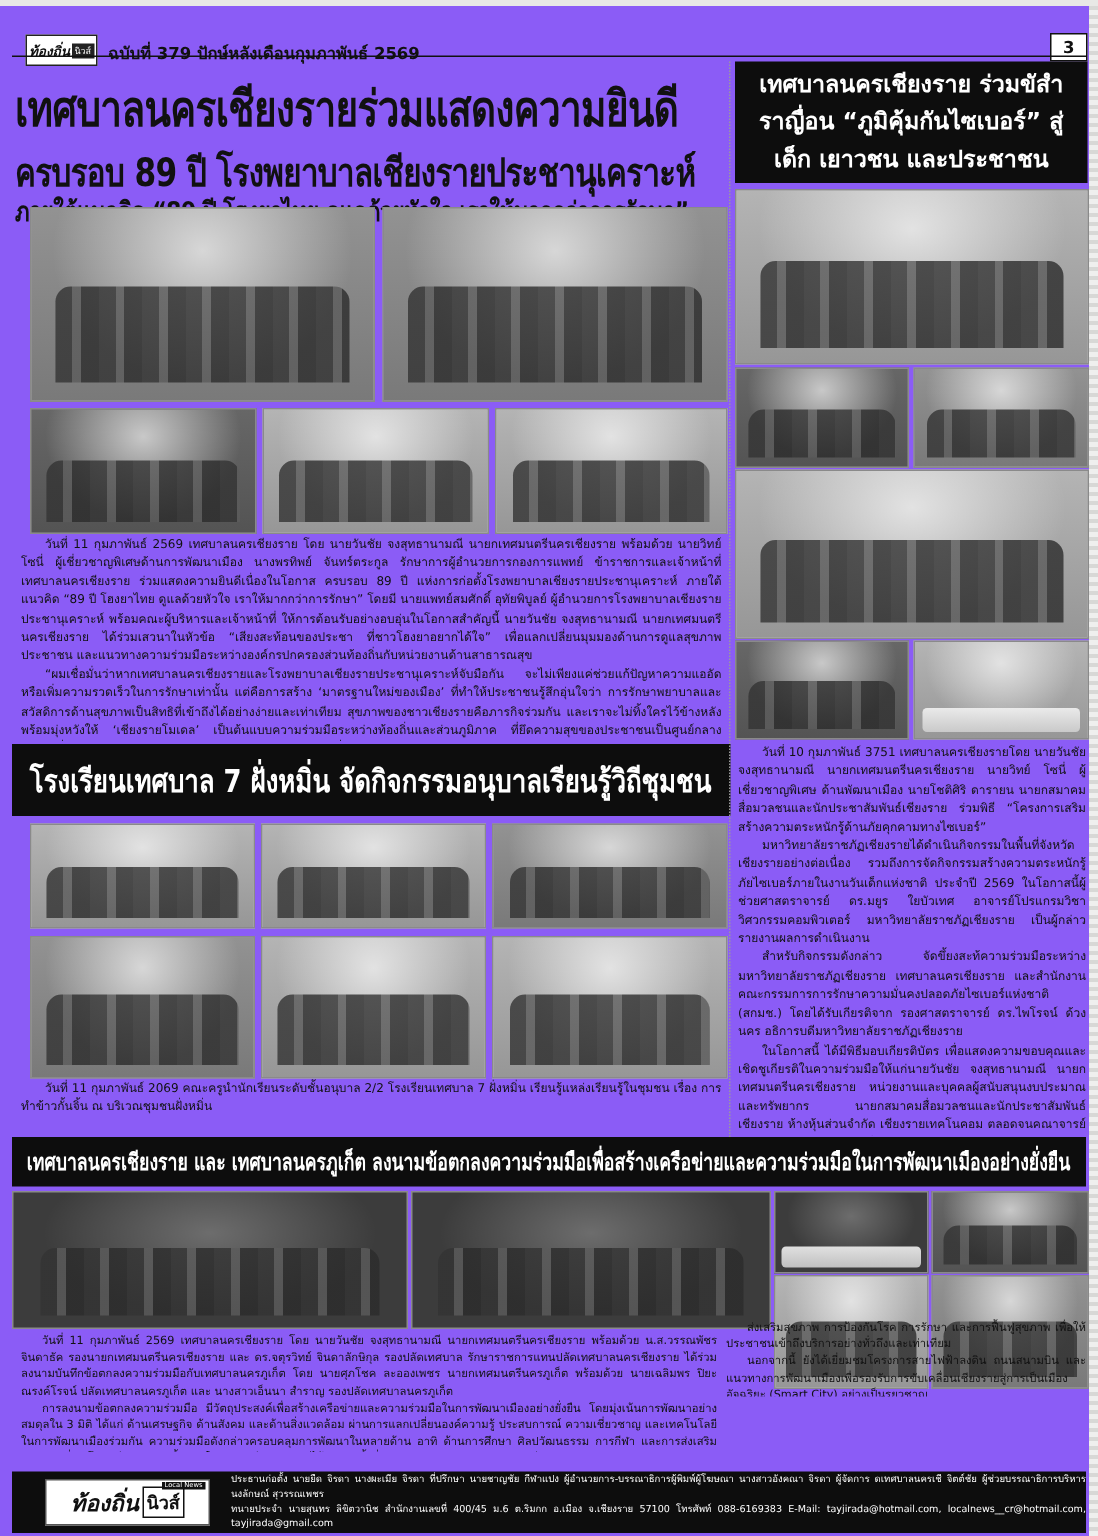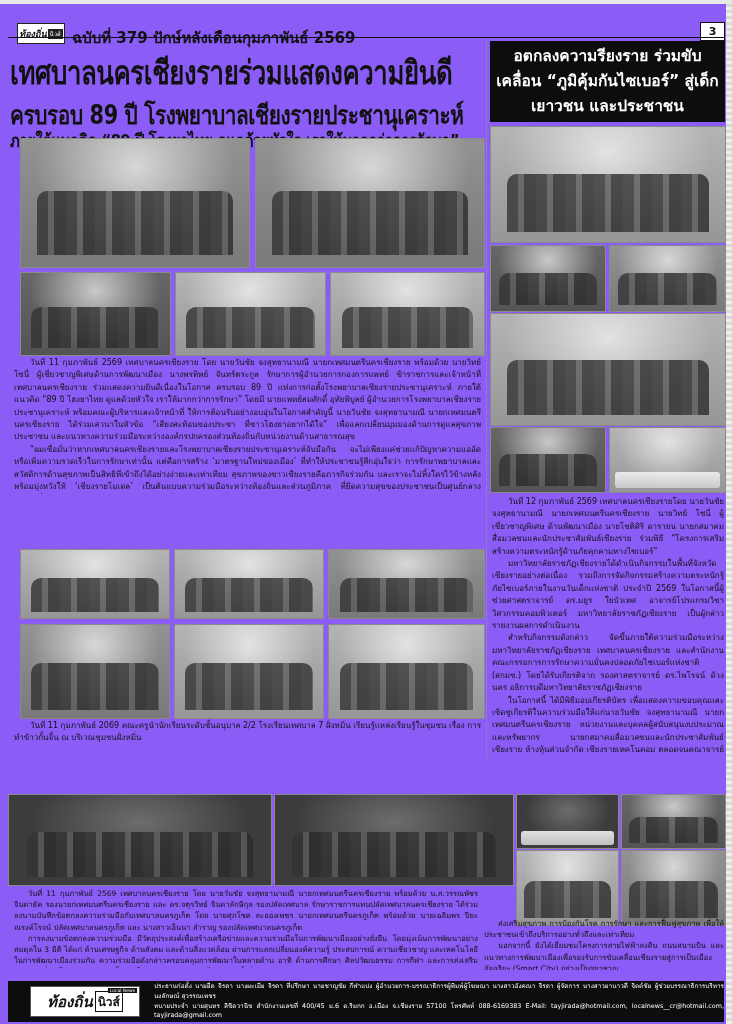--- a/index.html
+++ b/index.html
@@ -4,21 +4,21 @@
 <style>
   html,body{margin:0;padding:0;background:#e8e8e6;}
   .page{position:relative;width:732px;height:1024px;background:#8b5cf6;margin:4px auto;
         font-family:"DejaVu Sans",sans-serif;color:#111;overflow:hidden;}
   .abs{position:absolute;}
   
   .masthead-logo{left:17px;top:19px;width:46px;height:19px;border:1px solid #222;
     display:flex;align-items:center;justify-content:center;background:#fff;}
   .masthead-logo .t1{font-style:italic;font-weight:bold;font-size:9px;}
   .masthead-logo .t2{font-size:6px;background:#222;color:#fff;padding:0 2px;margin-left:1px;}
-  .issue-line{left:72px;top:22px;font-size:15px;font-weight:bold;white-space:nowrap;}
+  .issue-line{left:72px;top:22px;font-size:11px;font-weight:bold;white-space:nowrap;}
   .pageno{left:700px;top:18px;width:23px;height:17px;border:1.5px solid #111;
     display:flex;align-items:center;justify-content:center;font-size:11px;font-weight:bold;background:#fff;}
   .head-rule{left:8px;top:33px;width:716px;height:0;border-top:1.5px solid #111;}
   
   .hl{font-weight:900;white-space:nowrap;transform-origin:left top;letter-spacing:-0.5px;}
   .hl1{left:10px;top:42px;font-size:33px;transform:scaleX(0.78);width:620px;}
   .hl2{left:10px;top:90px;font-size:26px;transform:scaleX(0.80);width:610px;}
   .hl3{left:10px;top:122px;font-size:18px;font-weight:800;transform:scaleX(0.82);width:600px;}
   .blackbox{background:#0d0d0d;color:#fff;}
   .cyber-head{left:490px;top:37px;width:235px;height:81px;display:flex;align-items:center;justify-content:center;
@@ -86,76 +86,82 @@
   <div class="photo ppl t-dark" style="left:20px;top:268px;width:149px;height:82px;" title="มอบของที่ระลึกแสดงความยินดี"></div>
   <div class="photo ppl t-light" style="left:175px;top:268px;width:149px;height:82px;" title="ร่วมแสดงความยินดีภายในงาน"></div>
   <div class="photo ppl t-light" style="left:330px;top:268px;width:153px;height:82px;" title="มอบกระเช้าดอกไม้แสดงความยินดี"></div>
 
   <div class="abs bodytext" style="left:14px;top:353px;width:467px;height:137px;">
     <p>วันที่ 11 กุมภาพันธ์ 2569 เทศบาลนครเชียงราย โดย นายวันชัย จงสุทธานามณี นายกเทศมนตรีนครเชียงราย พร้อมด้วย นายวิทย์ โซนี่ ผู้เชี่ยวชาญพิเศษด้านการพัฒนาเมือง นางพรทิพย์ จันทร์ตระกูล รักษาการผู้อำนวยการกองการแพทย์ ข้าราชการและเจ้าหน้าที่เทศบาลนครเชียงราย ร่วมแสดงความยินดีเนื่องในโอกาส ครบรอบ 89 ปี แห่งการก่อตั้งโรงพยาบาลเชียงรายประชานุเคราะห์ ภายใต้แนวคิด “89 ปี โฮงยาไทย ดูแลด้วยหัวใจ เราให้มากกว่าการรักษา” โดยมี นายแพทย์สมศักดิ์ อุทัยพิบูลย์ ผู้อำนวยการโรงพยาบาลเชียงรายประชานุเคราะห์ พร้อมคณะผู้บริหารและเจ้าหน้าที่ ให้การต้อนรับอย่างอบอุ่นในโอกาสสำคัญนี้ นายวันชัย จงสุทธานามณี นายกเทศมนตรีนครเชียงราย ได้ร่วมเสวนาในหัวข้อ “เสียงสะท้อนของประชา ที่ชาวโฮงยาอยากได้ใจ” เพื่อแลกเปลี่ยนมุมมองด้านการดูแลสุขภาพประชาชน และแนวทางความร่วมมือระหว่างองค์กรปกครองส่วนท้องถิ่นกับหน่วยงานด้านสาธารณสุข</p>
     <p>“ผมเชื่อมั่นว่าหากเทศบาลนครเชียงรายและโรงพยาบาลเชียงรายประชานุเคราะห์จับมือกัน จะไม่เพียงแค่ช่วยแก้ปัญหาความแออัดหรือเพิ่มความรวดเร็วในการรักษาเท่านั้น แต่คือการสร้าง ‘มาตรฐานใหม่ของเมือง’ ที่ทำให้ประชาชนรู้สึกอุ่นใจว่า การรักษาพยาบาลและสวัสดิการด้านสุขภาพเป็นสิทธิที่เข้าถึงได้อย่างง่ายและเท่าเทียม สุขภาพของชาวเชียงรายคือภารกิจร่วมกัน และเราจะไม่ทิ้งใครไว้ข้างหลัง พร้อมมุ่งหวังให้ ‘เชียงรายโมเดล’ เป็นต้นแบบความร่วมมือระหว่างท้องถิ่นและส่วนภูมิภาค ที่ยึดความสุขของประชาชนเป็นศูนย์กลาง เพราะเมื่อคนเชียงรายสุขภาพดี เมืองเชียงรายก็จะเติบโตอย่างยั่งยืน”</p>
 
   </div>
 
+  <div class="abs blackbox school-bar">
+    <span>โรงเรียนเทศบาล 7 ฝั่งหมิ่น จัดกิจกรรมอนุบาลเรียนรู้วิถีชุมชน</span>
+  </div>
 
   <div class="photo ppl t-light" style="left:20px;top:545px;width:148px;height:68px;" title="นักเรียนอนุบาลถ่ายภาพหมู่หน้าแหล่งเรียนรู้"></div>
   <div class="photo ppl t-light" style="left:174px;top:545px;width:148px;height:68px;" title="นักเรียนถ่ายภาพหมู่หน้าร้านในชุมชน"></div>
   <div class="photo ppl t-mid" style="left:328px;top:545px;width:155px;height:68px;" title="ครูสาธิตการทำข้าวกั้นจิ้นให้เด็ก ๆ"></div>
 
   <div class="photo ppl t-mid" style="left:20px;top:620px;width:148px;height:93px;" title="คณะครูและนักเรียนร่วมกิจกรรมทำอาหาร"></div>
   <div class="photo ppl t-light" style="left:174px;top:620px;width:148px;height:93px;" title="เด็ก ๆ ลงมือห่อข้าวกั้นจิ้น"></div>
   <div class="photo ppl t-light" style="left:328px;top:620px;width:155px;height:93px;" title="นักเรียนเรียนรู้การทำข้าวกั้นจิ้น"></div>
 
   <div class="abs caption">
     <p>วันที่ 11 กุมภาพันธ์ 2069 คณะครูนำนักเรียนระดับชั้นอนุบาล 2/2 โรงเรียนเทศบาล 7 ฝั่งหมิ่น เรียนรู้แหล่งเรียนรู้ในชุมชน เรื่อง การทำข้าวกั้นจิ้น ณ บริเวณชุมชนฝั่งหมิ่น</p>
   </div>
 
   <div class="abs vsep"></div>
 
   <div class="abs blackbox cyber-head">
-    <span>อตกลงความรียงราย ร่วมขับเคลื่อน “ภูมิคุ้มกันไซเบอร์” สู่เด็ก เยาวชน และประชาชน</span>
+    <span>เทศบาลนครเชียงราย ร่วมขัสำราญื่อน “ภูมิคุ้มกันไซเบอร์” สู่เด็ก เยาวชน และประชาชน</span>
   </div>
   <div class="photo ppl t-light" style="left:490px;top:122px;width:234px;height:115px;" title="ผู้บริหารสามท่านถ่ายภาพร่วมกันในพิธี"></div>
   <div class="photo ppl t-dark" style="left:490px;top:241px;width:114px;height:65px;" title="การประชุมโครงการ Cyber"></div>
   <div class="photo ppl t-mid" style="left:609px;top:241px;width:115px;height:65px;" title="ผู้เข้าร่วมประชุมในห้องประชุม"></div>
   <div class="photo ppl t-light" style="left:490px;top:309px;width:234px;height:111px;" title="พิธีมอบเกียรติบัตรแสดงความขอบคุณ"></div>
   <div class="photo ppl t-dark" style="left:490px;top:423px;width:114px;height:64px;" title="ผู้ร่วมงานพูดคุยแลกเปลี่ยน"></div>
   <div class="photo skirt t-light" style="left:609px;top:423px;width:115px;height:64px;" title="บรรยากาศห้องประชุมใหญ่"></div>
 
   <div class="abs bodytext" style="left:492px;top:492px;width:232px;height:261px;">
-    <p>วันที่ 12 กุมภาพันธ์ 2569 เทศบาลนครเชียงรายโดย นายวันชัย จงสุทธานามณี นายกเทศมนตรีนครเชียงราย นายวิทย์ โซนี่ ผู้เชี่ยวชาญพิเศษ ด้านพัฒนาเมือง นายโชติศิริ ดารายน นายกสมาคมสื่อมวลชนและนักประชาสัมพันธ์เชียงราย ร่วมพิธี “โครงการเสริมสร้างความตระหนักรู้ด้านภัยคุกคามทางไซเบอร์”</p>
+    <p>วันที่ 10 กุมภาพันธ์ 3751 เทศบาลนครเชียงรายโดย นายวันชัย จงสุทธานามณี นายกเทศมนตรีนครเชียงราย นายวิทย์ โซนี่ ผู้เชี่ยวชาญพิเศษ ด้านพัฒนาเมือง นายโชติศิริ ดารายน นายกสมาคมสื่อมวลชนและนักประชาสัมพันธ์เชียงราย ร่วมพิธี “โครงการเสริมสร้างความตระหนักรู้ด้านภัยคุกคามทางไซเบอร์”</p>
     <p>มหาวิทยาลัยราชภัฏเชียงรายได้ดำเนินกิจกรรมในพื้นที่จังหวัดเชียงรายอย่างต่อเนื่อง รวมถึงการจัดกิจกรรมสร้างความตระหนักรู้ภัยไซเบอร์ภายในงานวันเด็กแห่งชาติ ประจำปี 2569 ในโอกาสนี้ผู้ช่วยศาสตราจารย์ ดร.มยูร ใยบัวเทศ อาจารย์โปรแกรมวิชาวิศวกรรมคอมพิวเตอร์ มหาวิทยาลัยราชภัฏเชียงราย เป็นผู้กล่าวรายงานผลการดำเนินงาน</p>
-    <p>สำหรับกิจกรรมดังกล่าว จัดขึ้นภายใต้ความร่วมมือระหว่าง มหาวิทยาลัยราชภัฏเชียงราย เทศบาลนครเชียงราย และสำนักงานคณะกรรมการการรักษาความมั่นคงปลอดภัยไซเบอร์แห่งชาติ (สกมช.) โดยได้รับเกียรติจาก รองศาสตราจารย์ ดร.ไพโรจน์ ด้วงนคร อธิการบดีมหาวิทยาลัยราชภัฏเชียงราย</p>
+    <p>สำหรับกิจกรรมดังกล่าว จัดขึ้ยงสะท้ความร่วมมือระหว่าง มหาวิทยาลัยราชภัฏเชียงราย เทศบาลนครเชียงราย และสำนักงานคณะกรรมการการรักษาความมั่นคงปลอดภัยไซเบอร์แห่งชาติ (สกมช.) โดยได้รับเกียรติจาก รองศาสตราจารย์ ดร.ไพโรจน์ ด้วงนคร อธิการบดีมหาวิทยาลัยราชภัฏเชียงราย</p>
     <p>ในโอกาสนี้ ได้มีพิธีมอบเกียรติบัตร เพื่อแสดงความขอบคุณและเชิดชูเกียรติในความร่วมมือให้แก่นายวันชัย จงสุทธานามณี นายกเทศมนตรีนครเชียงราย หน่วยงานและบุคคลผู้สนับสนุนงบประมาณและทรัพยากร นายกสมาคมสื่อมวลชนและนักประชาสัมพันธ์เชียงราย ห้างหุ้นส่วนจำกัด เชียงรายเทคโนคอม ตลอดจนคณาจารย์ นักวิชาการ และนักศึกษาที่มีส่วนร่วมในโครงการ</p>
 
   </div>
 
+  <div class="abs blackbox mou-bar">
+    <span>เทศบาลนครเชียงราย และ เทศบาลนครภูเก็ต ลงนามข้อตกลงความร่วมมือเพื่อสร้างเครือข่ายและความร่วมมือในการพัฒนาเมืองอย่างยั่งยืน</span>
+  </div>
   <div class="photo ppl t-vdark" style="left:8px;top:790px;width:262px;height:90px;" title="ภาพหมู่คณะผู้บริหารสองเทศบาลหน้าเวทีดอกไม้"></div>
   <div class="photo ppl t-vdark" style="left:274px;top:790px;width:238px;height:90px;" title="พิธีลงนามบันทึกข้อตกลงความร่วมมือ"></div>
   <div class="photo skirt t-vdark" style="left:516px;top:790px;width:101px;height:53px;" title="ผู้ลงนามบนเวทีงานเชียงรายดอกไม้งาม"></div>
   <div class="photo ppl t-dark" style="left:621px;top:790px;width:103px;height:53px;" title="ภาพหมู่ผู้ร่วมพิธีลงนาม"></div>
   <div class="photo ppl t-light" style="left:516px;top:846px;width:101px;height:74px;" title="ผู้ร่วมงานนั่งชมพิธี"></div>
   <div class="photo ppl t-mid" style="left:621px;top:846px;width:103px;height:74px;" title="บรรยากาศผู้เข้าร่วมงานกลางแจ้ง"></div>
 
   <div class="abs smalltext" style="left:14px;top:884px;width:464px;height:80px;">
     <p>วันที่ 11 กุมภาพันธ์ 2569 เทศบาลนครเชียงราย โดย นายวันชัย จงสุทธานามณี นายกเทศมนตรีนครเชียงราย พร้อมด้วย น.ส.วรรณพัชร จินดาธัค รองนายกเทศมนตรีนครเชียงราย และ ดร.จตุรวิทย์ จินดาลักษิกุล รองปลัดเทศบาล รักษาราชการแทนปลัดเทศบาลนครเชียงราย ได้ร่วมลงนามบันทึกข้อตกลงความร่วมมือกับเทศบาลนครภูเก็ต โดย นายศุภโชค ละอองเพชร นายกเทศมนตรีนครภูเก็ต พร้อมด้วย นายเฉลิมพร ปิยะณรงค์โรจน์ ปลัดเทศบาลนครภูเก็ต และ นางสาวเอ็นนา สำราญ รองปลัดเทศบาลนครภูเก็ต</p>
     <p>การลงนามข้อตกลงความร่วมมือ มีวัตถุประสงค์เพื่อสร้างเครือข่ายและความร่วมมือในการพัฒนาเมืองอย่างยั่งยืน โดยมุ่งเน้นการพัฒนาอย่างสมดุลใน 3 มิติ ได้แก่ ด้านเศรษฐกิจ ด้านสังคม และด้านสิ่งแวดล้อม ผ่านการแลกเปลี่ยนองค์ความรู้ ประสบการณ์ ความเชี่ยวชาญ และเทคโนโลยีในการพัฒนาเมืองร่วมกัน ความร่วมมือดังกล่าวครอบคลุมการพัฒนาในหลายด้าน อาทิ ด้านการศึกษา ศิลปวัฒนธรรม การกีฬา และการส่งเสริมการท่องเที่ยว โดยพิธีลงนามจัดขึ้นภายในงาน “เชียงรายดอกไม้งาม” ครั้งที่ 22 ณ สวนสาธารณะหาดนครเชียงราย</p>
 
   </div>
-  <div class="abs smalltext" style="left:484px;top:914px;width:240px;height:52px;">
+  <div class="abs smalltext" style="left:484px;top:875px;width:240px;height:52px;">
     <p>ส่งเสริมสุขภาพ การป้องกันโรค การรักษา และการฟื้นฟูสุขภาพ เพื่อให้ประชาชนเข้าถึงบริการอย่างทั่วถึงและเท่าเทียม</p>
     <p>นอกจากนี้ ยังได้เยี่ยมชมโครงการสายไฟฟ้าลงดิน ถนนสนามบิน และแนวทางการพัฒนาเมืองเพื่อรองรับการขับเคลื่อนเชียงรายสู่การเป็นเมืองอัจฉริยะ (Smart City) อย่างเป็นรูยวชาญ</p>
   </div>
 
   <div class="abs blackbox footer-bar">
     <div class="footer-logo">
       <span class="f1">ท้องถิ่น</span>
       <span class="f2">นิวส์</span>
       <span class="fbadge">Local News</span>
     </div>
     <div class="footer-credits">
-      <div>ประธานก่อตั้ง นายยืด จิรดา นางผะเมีย จิรดา ที่ปรึกษา นายชาญชัย กีฬาแปง ผู้อำนวยการ-บรรณาธิการผู้พิมพ์ผู้โฆษณา นางสาวอังคณา จิรดา ผู้จัดการ นางสาวยานาวดี จิตต์ชัย ผู้ช่วยบรรณาธิการบริหาร นงลักษณ์ สุวรรณเพชร</div>
+      <div>ประธานก่อตั้ง นายยืด จิรดา นางผะเมีย จิรดา ที่ปรึกษา นายชาญชัย กีฬาแปง ผู้อำนวยการ-บรรณาธิการผู้พิมพ์ผู้โฆษณา นางสาวอังคณา จิรดา ผู้จัดการ ดเทศบาลนครเชี จิตต์ชัย ผู้ช่วยบรรณาธิการบริหาร นงลักษณ์ สุวรรณเพชร</div>
       <div>ทนายประจำ นายสุนทร ลิขิตวานิช สำนักงานเลขที่ 400/45 ม.6 ต.ริมกก อ.เมือง จ.เชียงราย 57100 โทรศัพท์ 088-6169383 E-Mail: tayjirada@hotmail.com, localnews__cr@hotmail.com, tayjirada@gmail.com</div>
     </div>
   </div>
 
   <div class="abs edge-right"></div>
 </div>
 
 </body></html>

